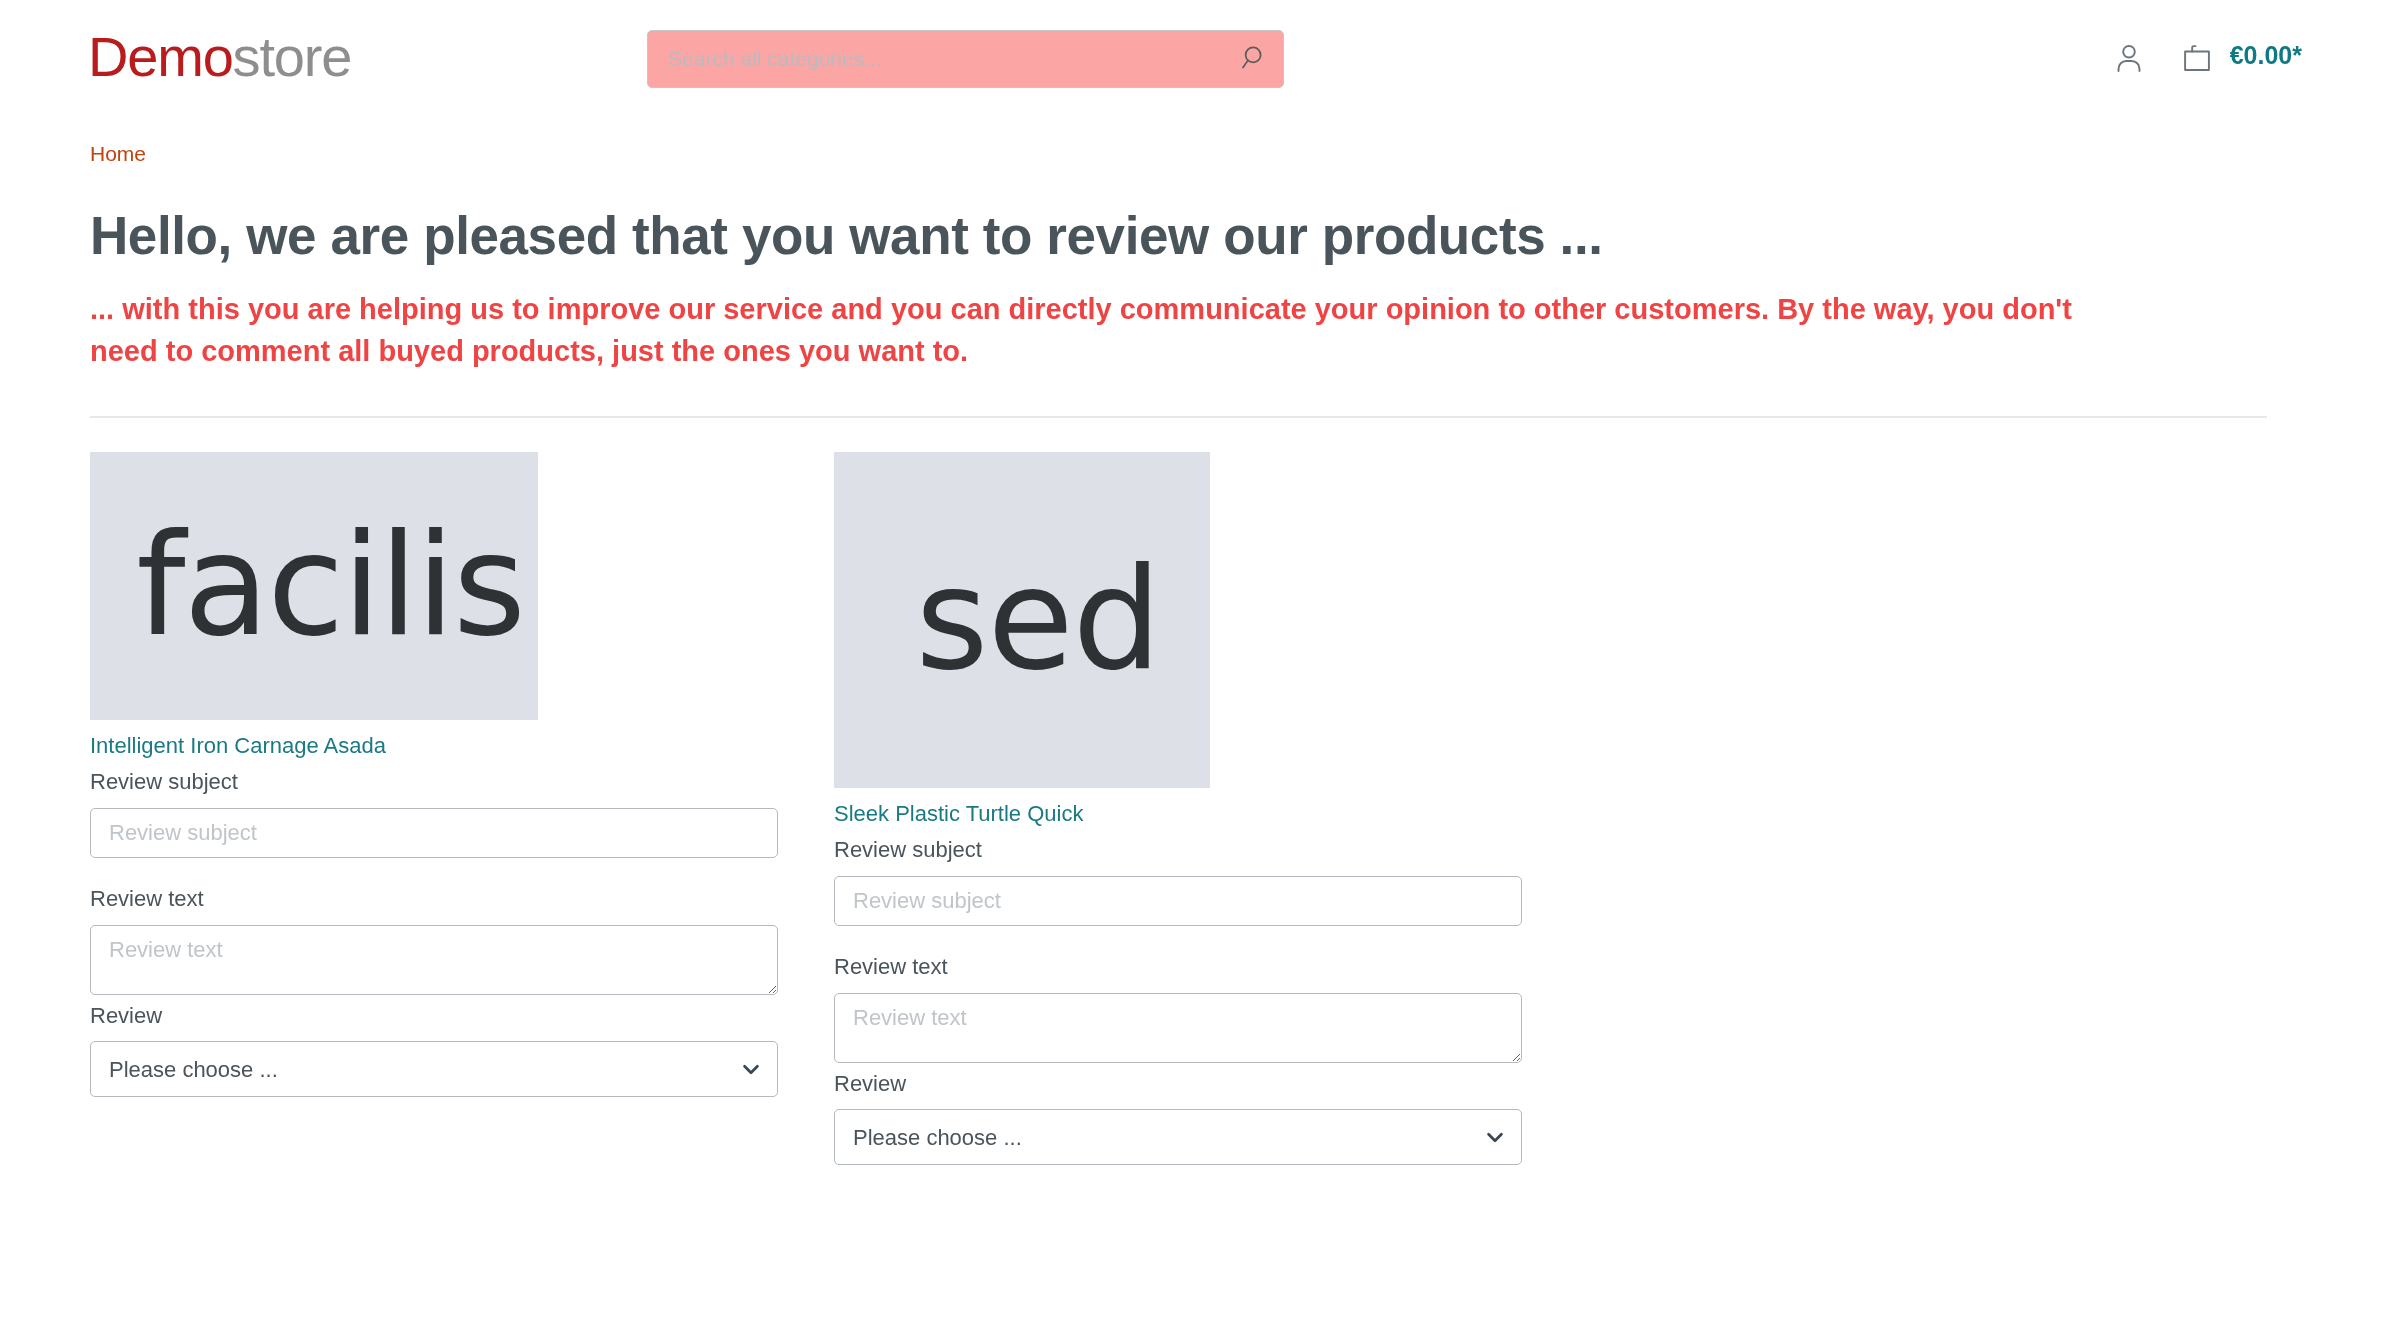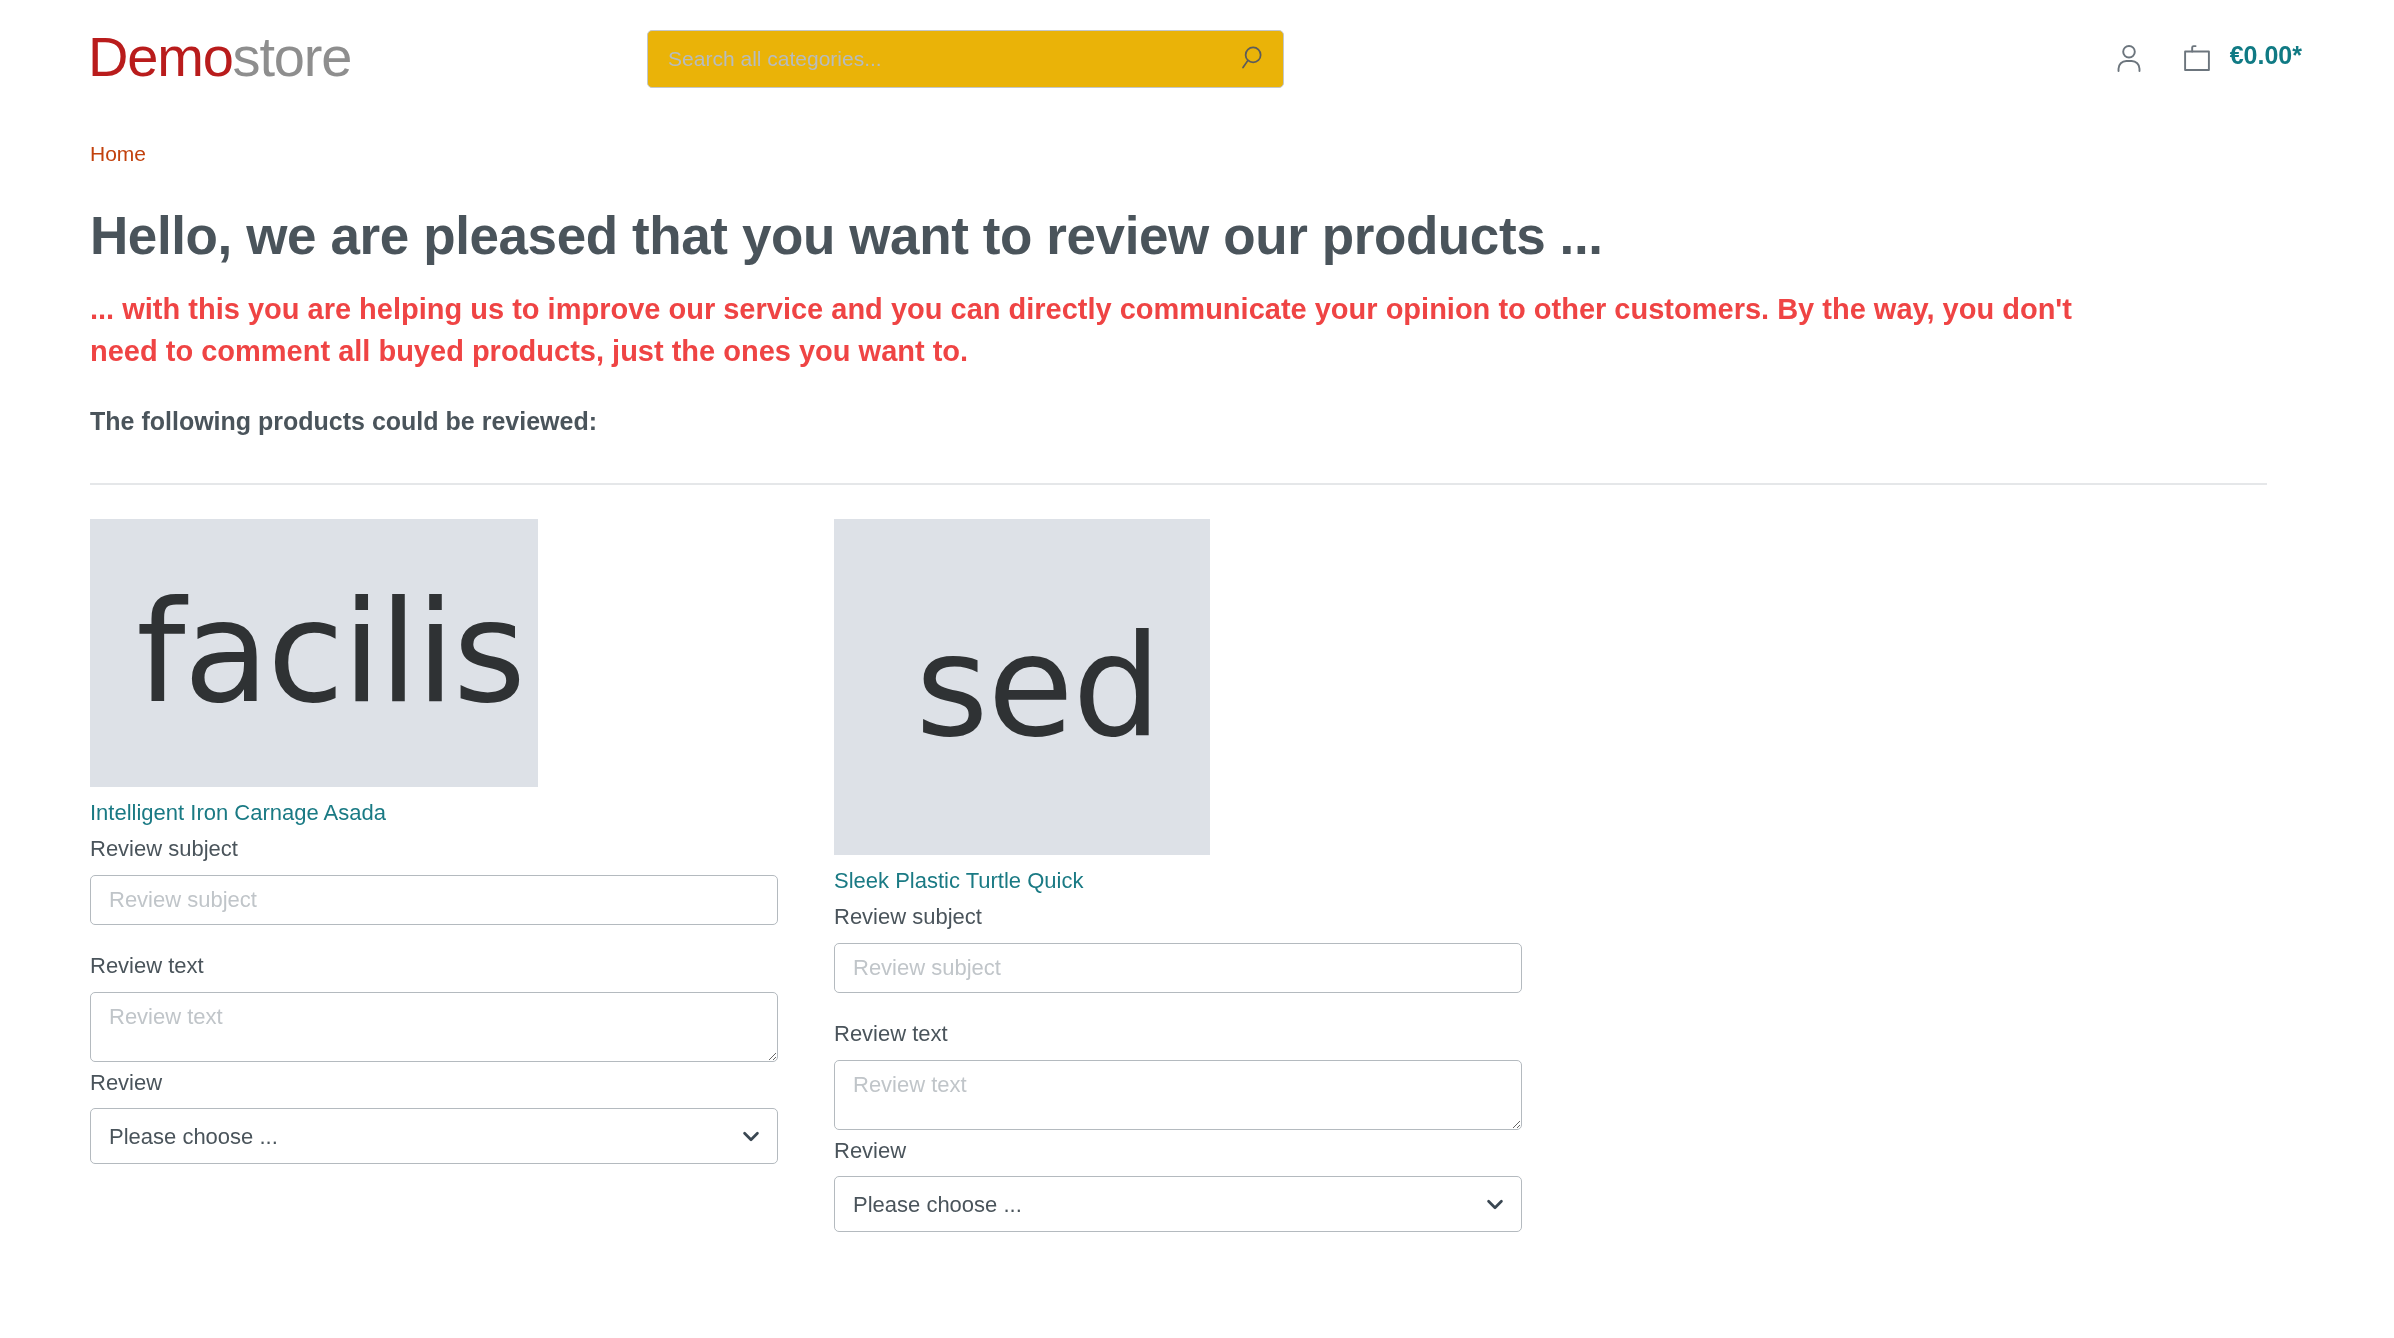--- a/index.html
+++ b/index.html
@@ -52,21 +52,21 @@
   }
   .search-input {
     width: 100%;
     height: 58px;
     border: 1px solid #c3c7ca;
     border-radius: 5px;
     padding: 0 62px 0 20px;
     font-size: 21px;
     font-family: "Liberation Sans", "DejaVu Sans", sans-serif;
     color: #4a545b;
-    background: #eab308;
+    background: #fca5a5;
     outline: none;
   }
   .search-input::placeholder { color: #b6bcc0; }
   .search-btn {
     position: absolute;
     right: 0px;
     top: 0;
     height: 58px;
     width: 58px;
     background: transparent;
@@ -304,21 +304,20 @@
 </header>
 
 <main class="page">
 
   <nav>
     <span class="breadcrumb">Home</span>
   </nav>
 
   <h1 class="page-title">Hello, we are pleased that you want to review our products ...</h1>
   <p class="lead">... with this you are helping us to improve our service and you can directly communicate your opinion to other customers. By the way, you don't need to comment all buyed products, just the ones you want to.</p>
-  <p class="sub-lead">The following products could be reviewed:</p>
 
   <hr class="divider">
 
   <section class="review-grid">
 
     <div class="review-col col-1">
       <div class="product-thumb thumb-a">
         <span class="thumb-word">facilis</span>
       </div>
       <a class="product-name" href="#">Intelligent Iron Carnage Asada</a>

